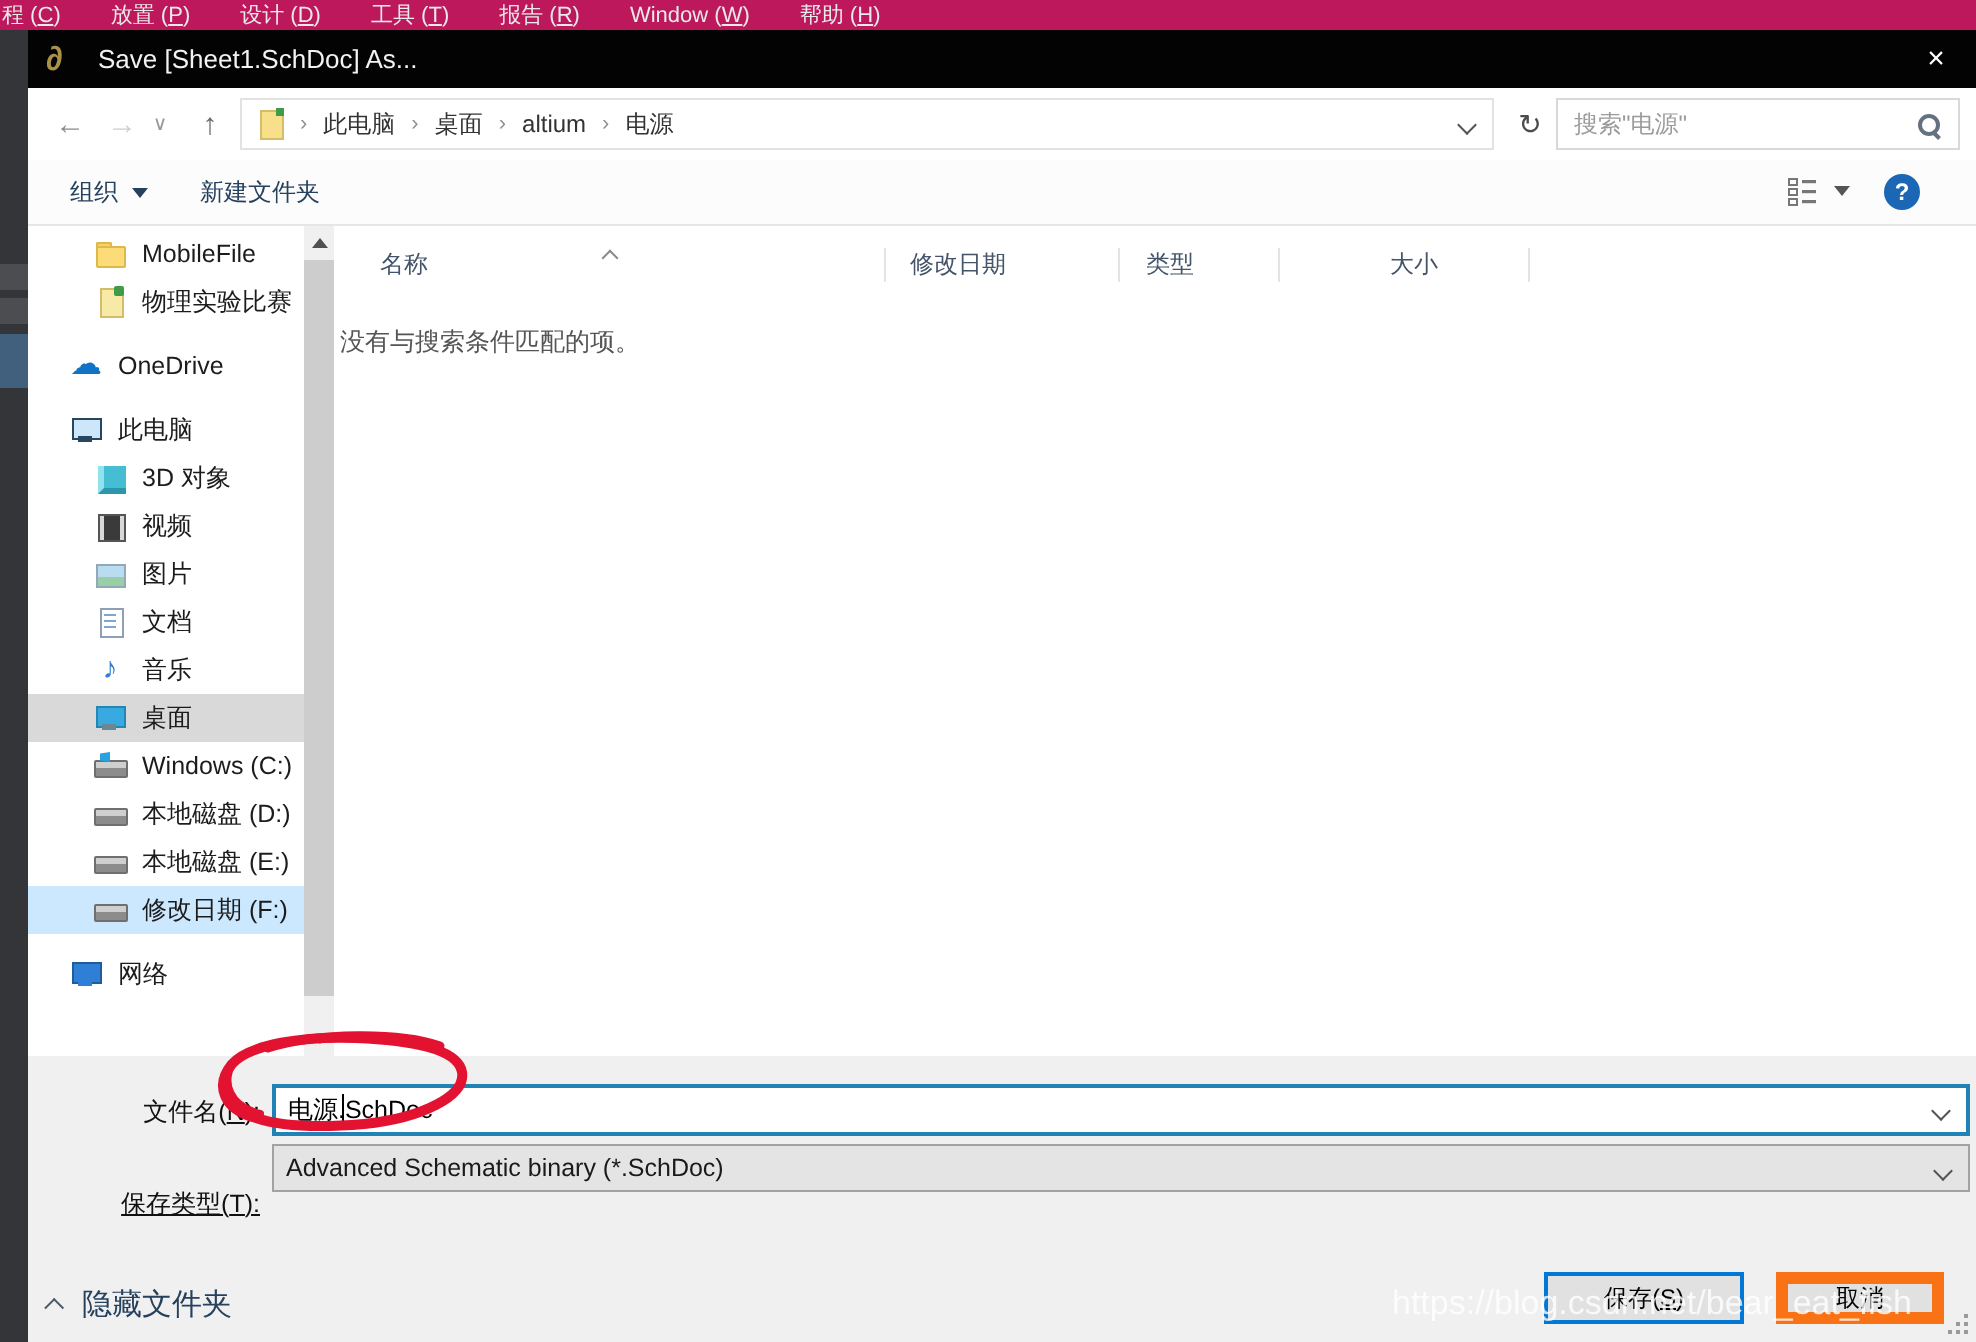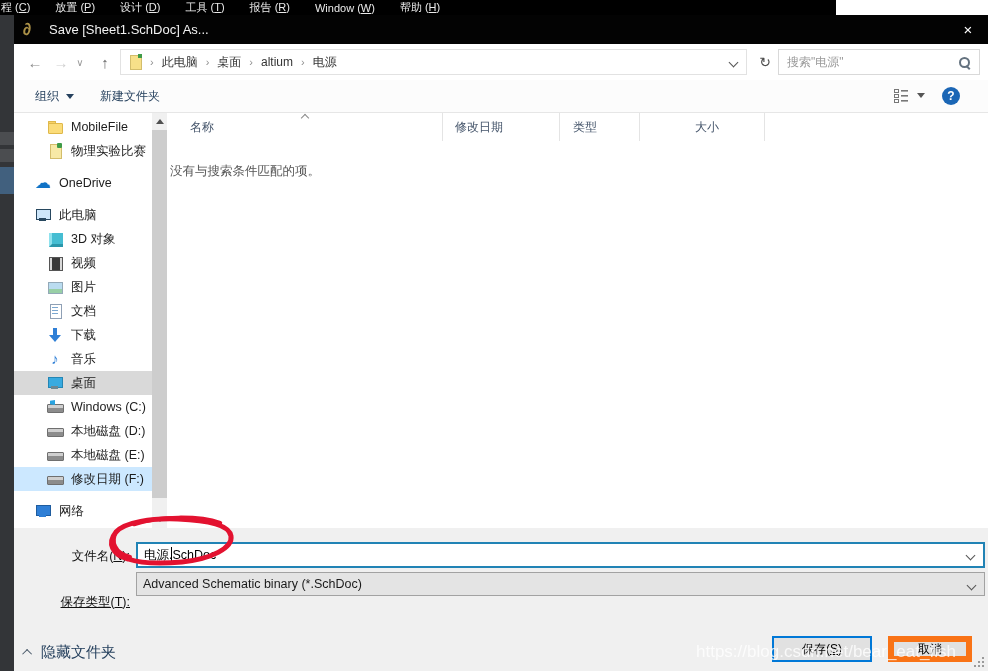--- a/index.html
+++ b/index.html
@@ -1,21 +1,21 @@
 <!DOCTYPE html>
 <html><head>
 <meta charset="utf-8">
 <style>
   * { margin:0; padding:0; box-sizing:border-box; }
   html,body { background:#222; }
   .screen { position:relative; width:988px; height:671px; overflow:hidden;
             font-family:"Liberation Sans","DejaVu Sans",sans-serif; background:#fff; }
 
   
-  .menubar { position:absolute; left:0; top:0; width:836px; height:15px; background:#000000;
+  .menubar { position:absolute; left:0; top:0; width:988px; height:15px; background:#be185d;
              color:#e9e9e9; font-size:11px; display:flex; align-items:center; gap:25px;
              padding-left:1px; white-space:nowrap; overflow:hidden; }
   .menu-item { cursor:default; }
   .menu-item u { text-decoration:underline; }
 
   
   .left-strip { position:absolute; left:0; top:15px; width:14px; height:656px; background:#333538; }
   .strip-block { position:absolute; left:0; width:14px; }
   .sb1 { top:117px; height:13px; background:#4b4d50; }
   .sb2 { top:134px; height:13px; background:#4b4d50; }
@@ -90,21 +90,21 @@
   
   .side-scroll { position:absolute; left:138px; top:0; width:15px; height:415px; background:#f0f0f0; }
   .scroll-thumb { position:absolute; left:0; top:17px; width:15px; height:368px; background:#cdcdcd; }
   .scroll-arrow { position:absolute; left:4px; width:0; height:0;
                   border-left:4px solid transparent; border-right:4px solid transparent; }
   .arrow-up { top:6px; border-bottom:5px solid #505050; }
   .arrow-down { bottom:6px; border-top:5px solid #505050; }
 
   
   .filelist { position:absolute; left:156px; top:0; width:818px; height:415px; }
-  .cols { display:flex; height:28px; }
+  .cols { display:flex; height:28px;align-items:flex-end; }
   .colcell { position:relative; display:flex; align-items:center; font-size:12px; color:#44546a;
              border-right:1px solid #e4e4e4; cursor:pointer; }
   .col-name { width:273px; padding-left:20px; }
   .col-date { width:117px; padding-left:12px; }
   .col-type { width:80px;  padding-left:13px; }
   .col-size { width:125px; padding-left:55px; }
   .sort-ind { position:absolute; left:132px; top:2px; width:6px; height:6px;
               border-left:1.4px solid #8a8a8a; border-top:1.4px solid #8a8a8a;
               transform:rotate(45deg); }
   .empty-msg { margin-top:22px; text-align:left; font-size:12.5px; color:#555; }
@@ -308,24 +308,20 @@
           </div>
           <div class="side-item indent-2">
             <span class="icon icon-picture"></span>
             <span>图片</span>
           </div>
           <div class="side-item indent-2">
             <span class="icon icon-doc"></span>
             <span>文档</span>
           </div>
           <div class="side-item indent-2">
-            <span class="icon icon-download"></span>
-            <span>下载</span>
-          </div>
-          <div class="side-item indent-2">
             <span class="icon icon-music glyph">♪</span>
             <span>音乐</span>
           </div>
           <div class="side-item indent-2 selected">
             <span class="icon icon-desktop"></span>
             <span>桌面</span>
           </div>
           <div class="side-item indent-2">
             <span class="icon icon-drive-win"></span>
             <span>Windows (C:)</span>

